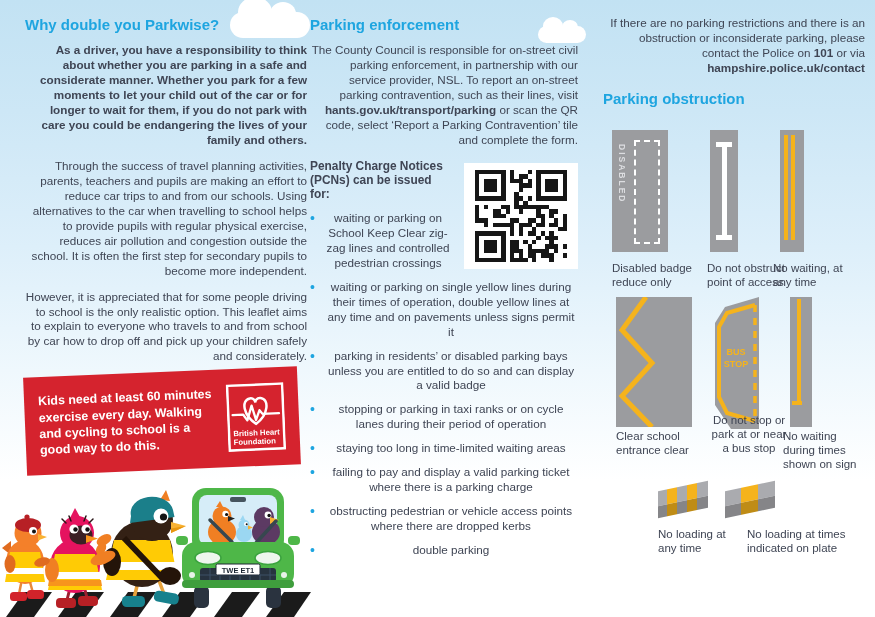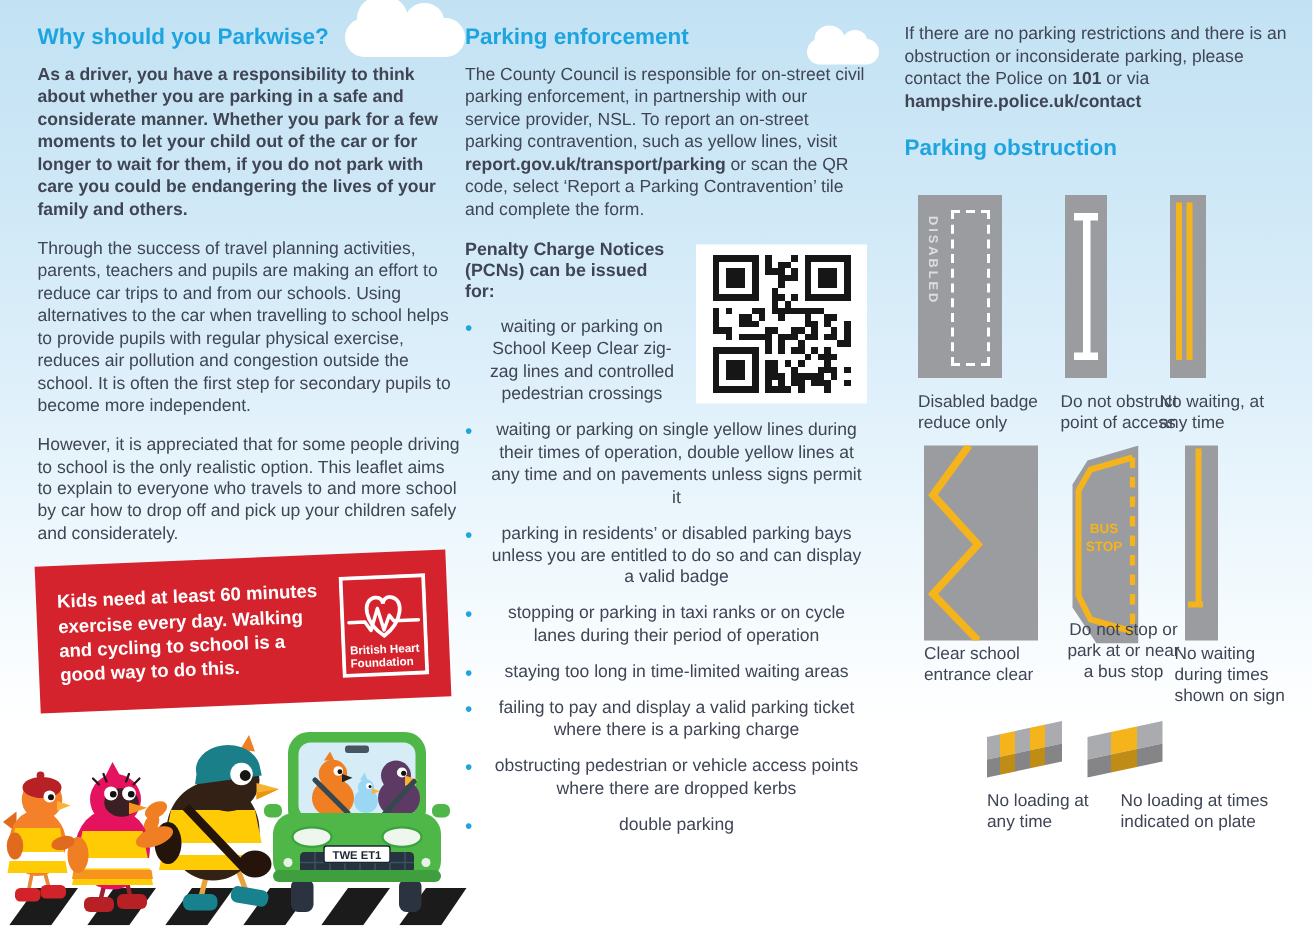--- a/index.html
+++ b/index.html
@@ -11,21 +11,21 @@
     position:relative; width:875px; height:617px; overflow:hidden;
     font-family:"Liberation Sans", sans-serif;
     background:linear-gradient(180deg, var(--sky-blue) 0%, #cde7f6 18%, #ddeffa 40%, #eff8fd 60%, #ffffff 78%, #ffffff 100%);
   }
   .col{ position:absolute; top:0; }
   .col-left{ left:25px;  width:282px; }
   .col-mid { left:310px; width:268px; }
   .col-right{ left:603px; width:262px; }
   h2.sec{ color:var(--heading-blue); font-size:15px; font-weight:700; margin:16px 0 10px; }
   p.body, li{ font-size:11.7px; line-height:1.28; color:var(--body-text); }
-  p.body{ margin:0 0 11px; }
+  p.body{ margin:0 0 11px;text-align:right; }
   .b{ font-weight:700; }
   p.lead{ font-weight:700; }
   
   .cloud{ position:absolute; background:#fff; }
   .cloud, .cloud:before, .cloud:after{ border-radius:50px; }
   .cloud:before, .cloud:after{ content:""; position:absolute; background:#fff; border-radius:50%; }
   .cloud-1{ left:230px; top:12px; width:80px; height:26px; }
   .cloud-1:before{ width:34px; height:30px; left:8px; top:-15px; }
   .cloud-1:after{ width:26px; height:24px; left:40px; top:-10px; }
   .cloud-2{ left:538px; top:26px; width:48px; height:17px; }
@@ -92,40 +92,40 @@
 </style>
 </head>
 <body>
 
 <div class="page">
 
   <div class="cloud cloud-1"></div>
   <div class="cloud cloud-2"></div>
 
   <div class="col col-left">
-    <h2 class="sec">Why should you Parkwise?</h2>
+    <h2 class="sec">Why double you Parkwise?</h2>
     <p class="body lead">As a driver, you have a responsibility to think about whether you are parking in a safe and considerate manner. Whether you park for a few moments to let your child out of the car or for longer to wait for them, if you do not park with care you could be endangering the lives of your family and others.</p>
     <p class="body">Through the success of travel planning activities, parents, teachers and pupils are making an effort to reduce car trips to and from our schools. Using alternatives to the car when travelling to school helps to provide pupils with regular physical exercise, reduces air pollution and congestion outside the school. It is often the first step for secondary pupils to become more independent.</p>
-    <p class="body">However, it is appreciated that for some people driving to school is the only realistic option. This leaflet aims to explain to everyone who travels to and more school by car how to drop off and pick up your children safely and considerately.</p>
+    <p class="body">However, it is appreciated that for some people driving to school is the only realistic option. This leaflet aims to explain to everyone who travels to and from school by car how to drop off and pick up your children safely and considerately.</p>
   </div>
 
   <div class="bhf-box">
     <div class="msg">Kids need at least 60 minutes exercise every day. Walking and cycling to school is a good way to do this.</div>
     <svg class="bhf-logo" viewBox="0 0 60 70">
       <rect x="1.5" y="1.5" width="57" height="67" fill="none" stroke="#fff" stroke-width="2.6"></rect>
       <path d="M30,42 C17,33 15,17 24.5,15.5 C28.5,15 30,18 30,20 C30,18 31.5,15 35.5,15.5 C45,17 43,33 30,42 Z" fill="none" stroke="#fff" stroke-width="2.6"></path>
       <path d="M6,32 L17,32 L21,38 L26,23 L30,38 L34,28 L37,32 L54,32" fill="none" stroke="#fff" stroke-width="2.4" stroke-linejoin="round" stroke-linecap="round"></path>
       <text x="6" y="54" font-size="8" font-weight="bold" fill="#fff">British Heart</text>
       <text x="6" y="63" font-size="8" font-weight="bold" fill="#fff">Foundation</text>
     </svg>
   </div>
 
   <div class="col col-mid">
     <h2 class="sec">Parking enforcement</h2>
-    <p class="body"><span>The County Council is responsible for on-street civil parking enforcement, in partnership with our service provider, NSL. To report an on-street parking contravention, such as yellow lines, visit </span><span class="b">report.gov.uk/transport/parking</span><span> or scan the QR code, select ‘Report a Parking Contravention’ tile and complete the form.</span></p>
+    <p class="body"><span>The County Council is responsible for on-street civil parking enforcement, in partnership with our service provider, NSL. To report an on-street parking contravention, such as their lines, visit </span><span class="b">hants.gov.uk/transport/parking</span><span> or scan the QR code, select ‘Report a Parking Contravention’ tile and complete the form.</span></p>
 
     <div class="qr-box">
       <svg viewBox="0 0 21 21">
           <rect x="8" y="0" width="1" height="1"></rect>
           <rect x="12" y="0" width="1" height="1"></rect>
           <rect x="8" y="1" width="1" height="1"></rect>
           <rect x="10" y="1" width="1" height="1"></rect>
           <rect x="11" y="1" width="1" height="1"></rect>
           <rect x="8" y="2" width="1" height="1"></rect>
           <rect x="9" y="2" width="1" height="1"></rect>

